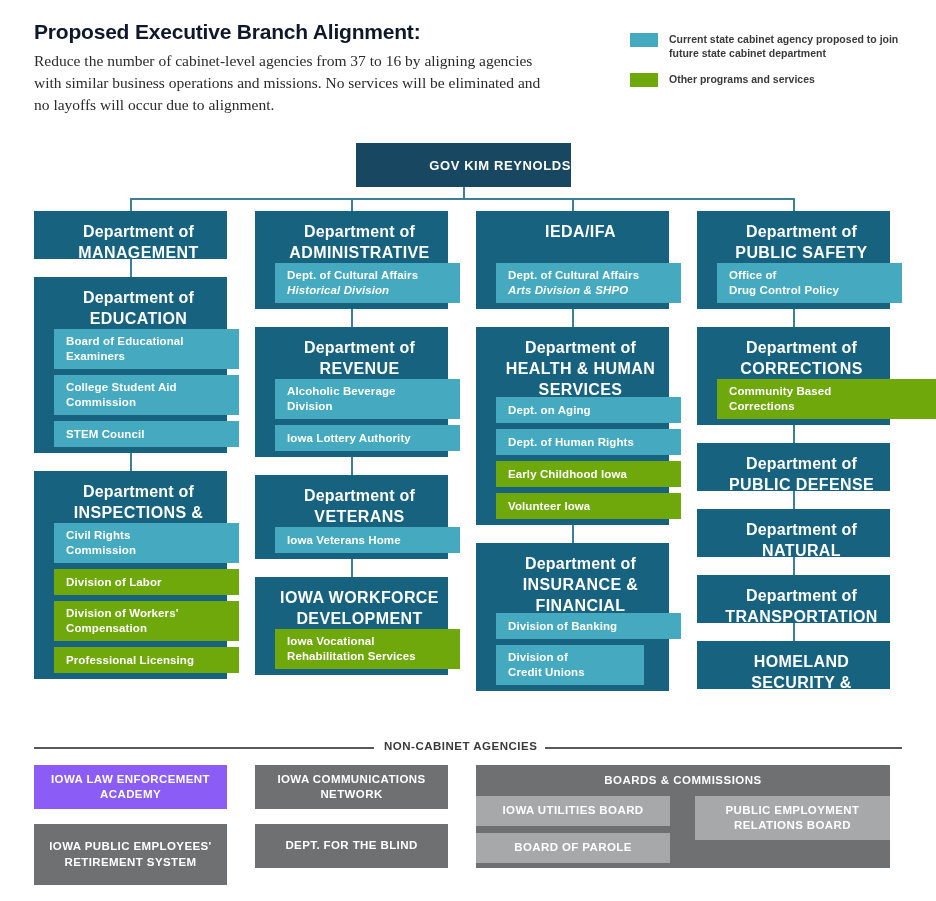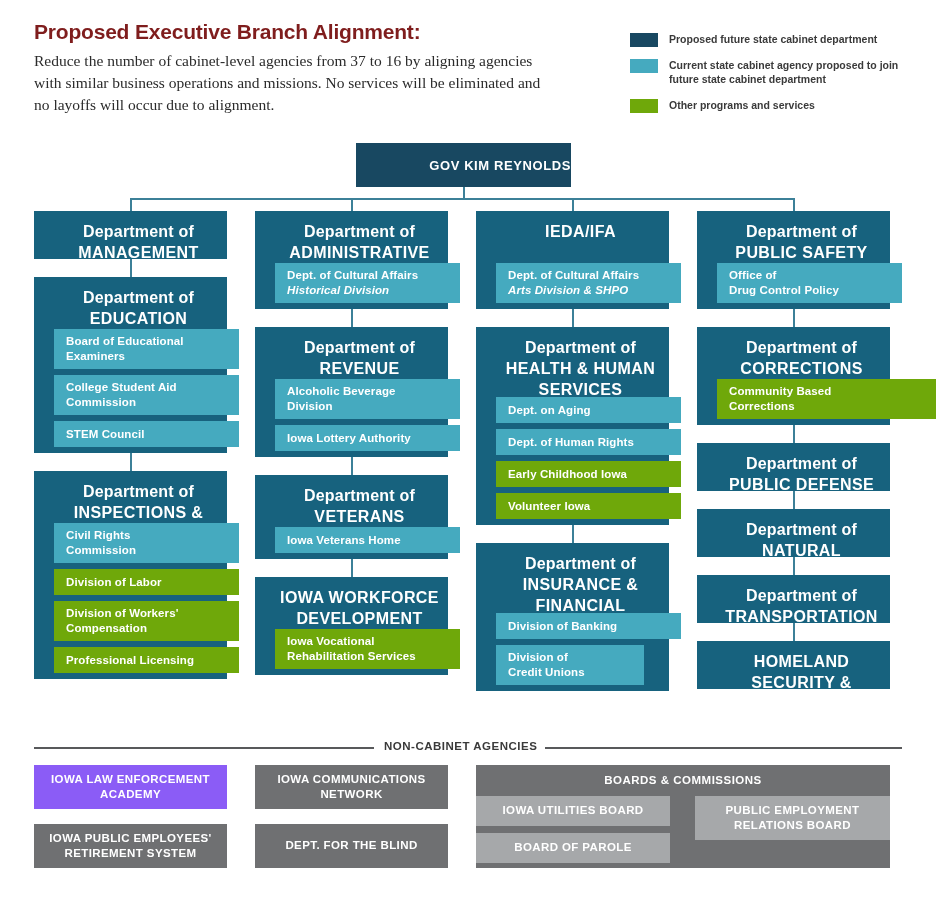--- a/index.html
+++ b/index.html
@@ -7,21 +7,21 @@
     width: 936px; height: 901px;
     background: #ffffff;
     font-family: "Liberation Sans", sans-serif;
     overflow: hidden;
   }
   #root { position: relative; width: 936px; height: 901px; }
 
   
   .page-title {
     position: absolute; left: 34px; top: 20px;
-    font-size: 21px; font-weight: bold; color: #7f1d1d;
+    font-size: 21px; font-weight: bold; color: #0f172a;
     letter-spacing: -0.2px;
   }
   .page-subtitle {
     position: absolute; left: 34px; top: 50px; width: 520px;
     font-family: "Liberation Serif", serif;
     font-size: 15.5px; line-height: 1.42; color: #2b2b2b;
   }
 
   
   .legend { position: absolute; left: 630px; top: 32px; width: 300px; }
@@ -99,24 +99,20 @@
 </head>
 <body>
 
 <div id="root">
 
   <div class="page-title">Proposed Executive Branch Alignment:</div>
   <div class="page-subtitle">Reduce the number of cabinet-level agencies from 37 to 16 by aligning agencies with similar business operations and missions. No services will be eliminated and no layoffs will occur due to alignment.</div>
 
   <div class="legend" id="legend">
       <div class="legend-row">
-        <div class="legend-swatch" style="background: rgb(24, 72, 97);"></div>
-        <div class="legend-label">Proposed future state cabinet department</div>
-      </div>
-      <div class="legend-row">
         <div class="legend-swatch" style="background: rgb(69, 170, 191);"></div>
         <div class="legend-label">Current state cabinet agency proposed to join future state cabinet department</div>
       </div>
       <div class="legend-row">
         <div class="legend-swatch" style="background: rgb(111, 168, 10);"></div>
         <div class="legend-label">Other programs and services</div>
       </div>
     </div>
 
   <div id="chart-layer">
@@ -323,21 +319,21 @@
           <div>IOWA LAW ENFORCEMENT</div>
           <div>ACADEMY</div>
         </div>
       </div>
       <div class="gray-box" style="left: 255px; top: 765px; width: 193px; height: 44px; background: rgb(111, 112, 114);">
         <div>
           <div>IOWA COMMUNICATIONS</div>
           <div>NETWORK</div>
         </div>
       </div>
-      <div class="gray-box" style="left: 34px; top: 824px; width: 193px; height: 44px; background: rgb(111, 112, 114);">
+      <div class="gray-box" style="left: 34px; top: 824px; width: 193px; height: 61px; background: rgb(111, 112, 114);">
         <div>
           <div>IOWA PUBLIC EMPLOYEES'</div>
           <div>RETIREMENT SYSTEM</div>
         </div>
       </div>
       <div class="gray-box" style="left: 255px; top: 824px; width: 193px; height: 44px; background: rgb(111, 112, 114);">
         <div>
           <div>DEPT. FOR THE BLIND</div>
         </div>
       </div>

